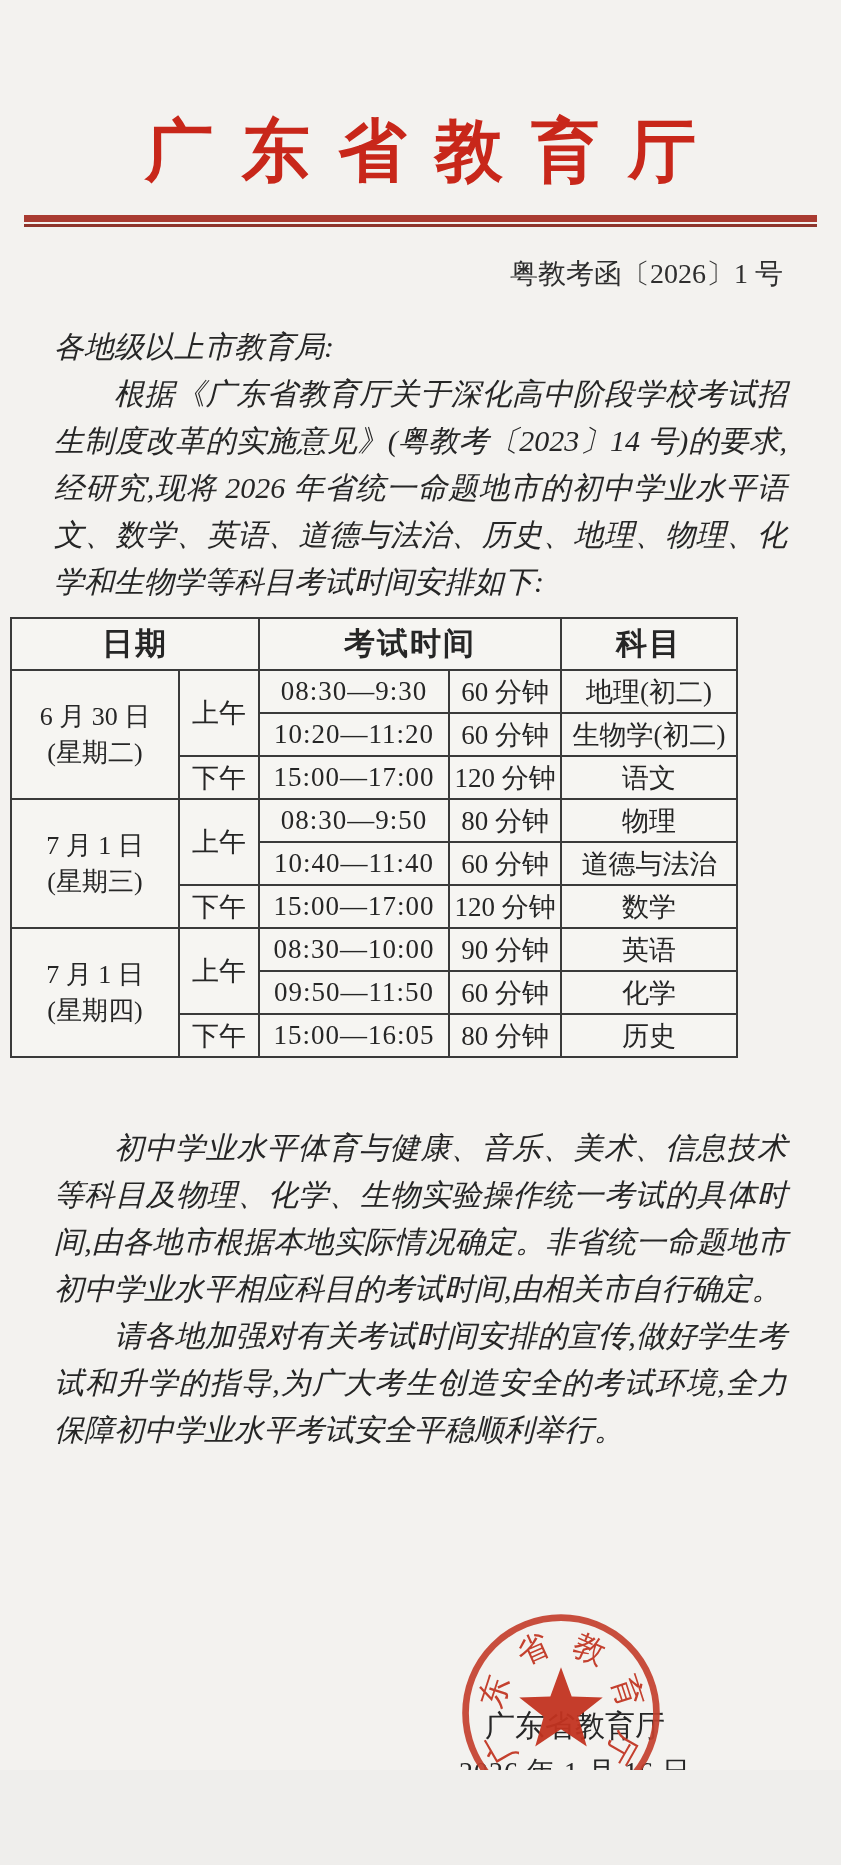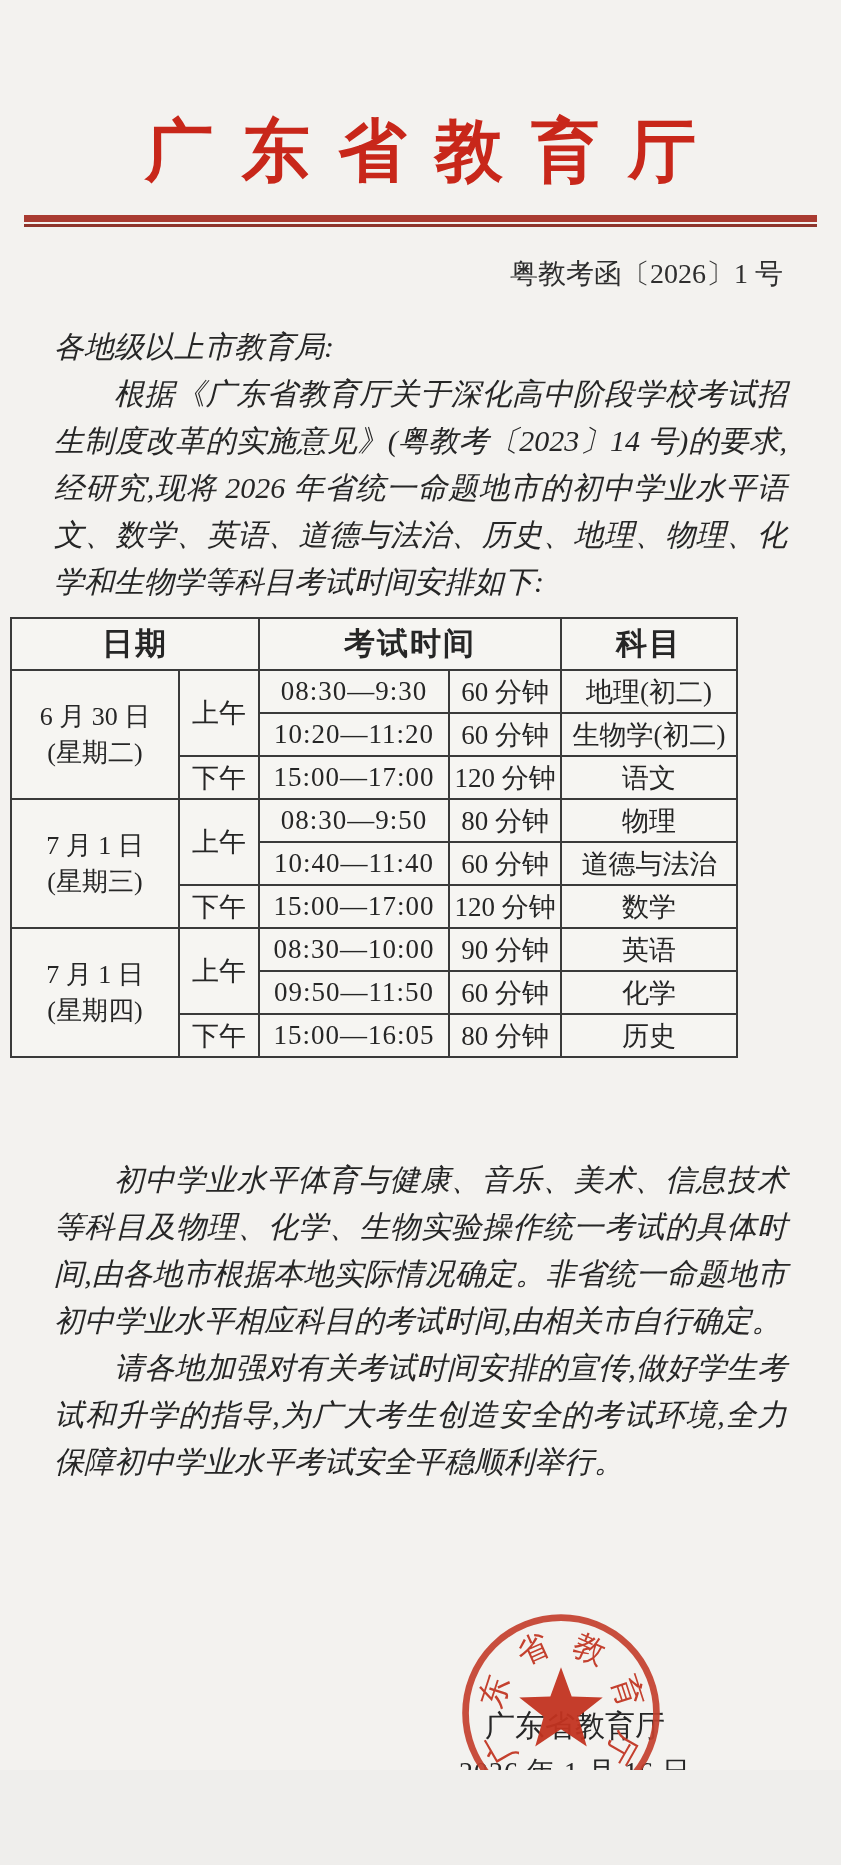--- a/index.html
+++ b/index.html
@@ -20,21 +20,21 @@
   .red-rule .thin  { height:3px; background:#8e352c; margin-top:2px; }
 
   .doc-number { margin:28px 58px 0 0; text-align:right; font-size:28px; color:#2e2e2e; }
 
   .notice-title { margin-top:44px; text-align:center; font-size:37px; font-weight:bold; line-height:62px; color:#1d1d1d; }
 
   .body-text { margin:30px 54px 0 54px; font-size:30px; line-height:47px; text-align:justify;font-style:italic; }
   .body-text p { margin:0; text-indent:2em; }
   .body-text p.salutation { text-indent:0; }
 
-  .after-table { margin-top:98px; }
+  .after-table { margin-top:66px; }
 
   table.exam-table {
     margin:12px 0 12px 10px; border-collapse:collapse; width:726px; table-layout:fixed;
     background:#f6f5f2;
   }
   .exam-table th, .exam-table td {
     border:2px solid #3a3a3a; text-align:center; vertical-align:middle; padding:0;
   }
   .exam-table th { font-size:31px; font-weight:bold; height:50px; letter-spacing:2px; }
   .exam-table td { font-size:27px; height:41px; }

